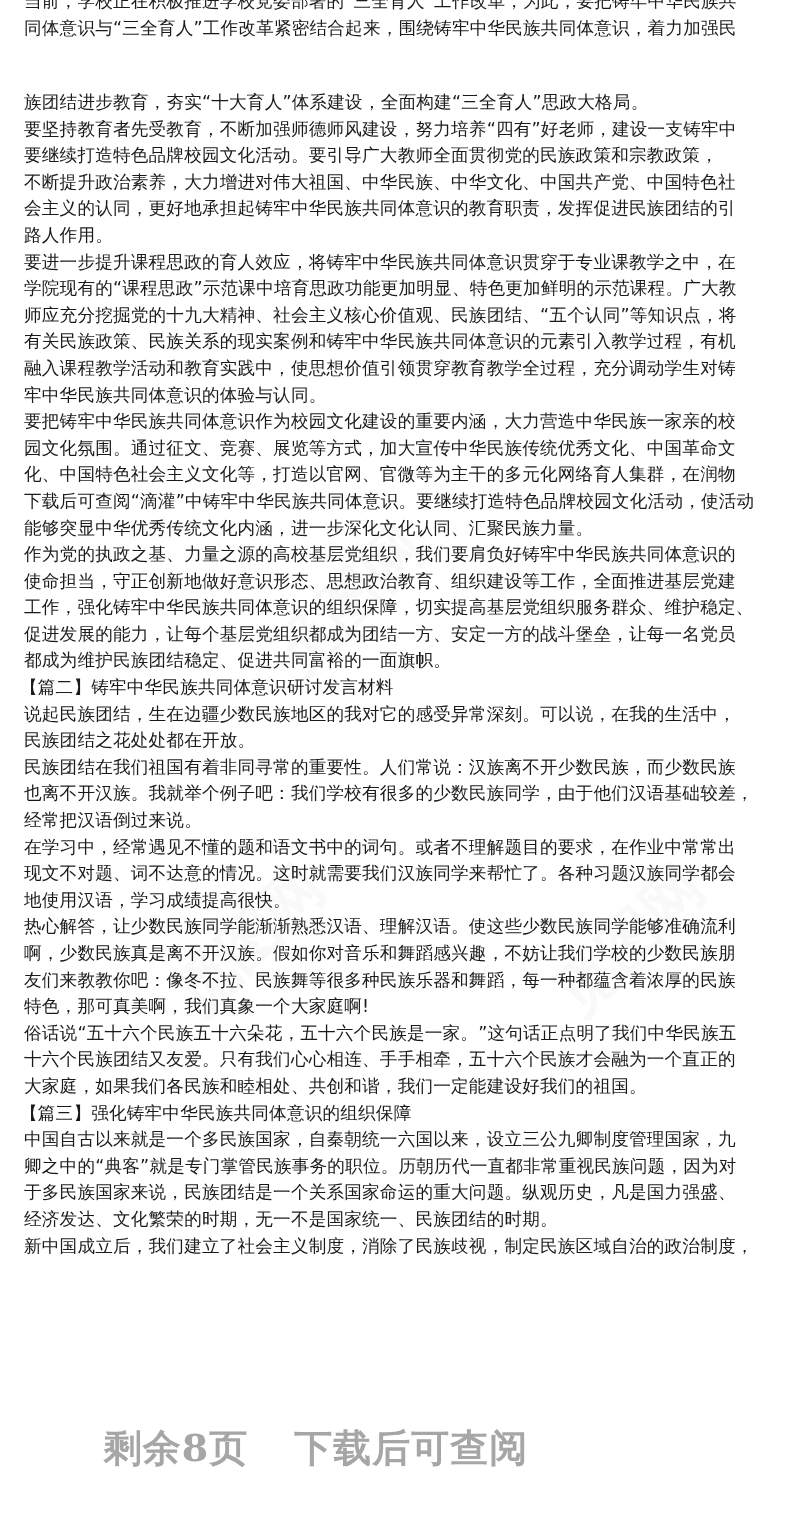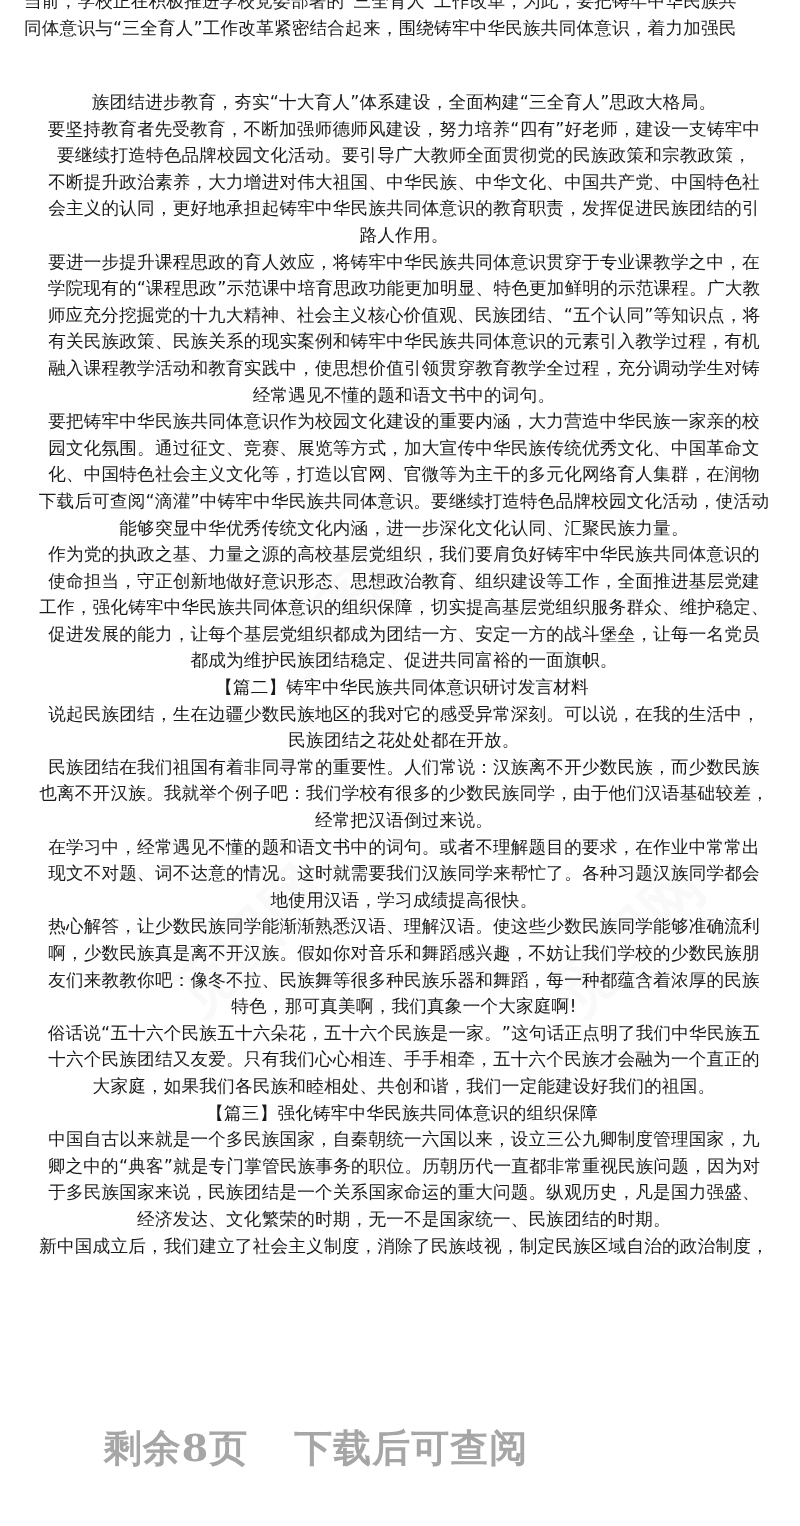--- a/index.html
+++ b/index.html
@@ -9,21 +9,21 @@
     color: #1a1a1a;
   }
   .page { position: absolute; left: 0; top: 0; width: 800px; height: 1526px; }
   .block { position: absolute; left: 24px; width: 760px; }
   .line {
     height: 26.6px; line-height: 26.6px; font-size: 17.6px;
     white-space: nowrap; letter-spacing: 0.2px; overflow: visible;
   }
   .heading { padding-left: 0; margin-left: -4px; }
   #top-block { top: -12px; }
-  #main-block { top: 89px; text-align: center; }
+  #main-block { top: 89px; }
   .watermark {
     position: absolute; font-size: 60px; font-weight: bold;
     color: rgba(180,180,180,0.08); transform: rotate(-45deg);
     pointer-events: none; white-space: nowrap;
   }
   .footer {
     position: absolute; left: 0; top: 1423px; width: 632px; text-align: center;
     font-family: "DejaVu Serif", "Liberation Serif", serif;
     font-weight: bold; font-size: 38px; color: #a6a6a6; letter-spacing: 1px;
   }
@@ -49,21 +49,21 @@
       <div class="line">要坚持教育者先受教育，不断加强师德师风建设，努力培养“四有”好老师，建设一支铸牢中</div>
       <div class="line">要继续打造特色品牌校园文化活动。要引导广大教师全面贯彻党的民族政策和宗教政策，</div>
       <div class="line">不断提升政治素养，大力增进对伟大祖国、中华民族、中华文化、中国共产党、中国特色社</div>
       <div class="line">会主义的认同，更好地承担起铸牢中华民族共同体意识的教育职责，发挥促进民族团结的引</div>
       <div class="line">路人作用。</div>
       <div class="line">要进一步提升课程思政的育人效应，将铸牢中华民族共同体意识贯穿于专业课教学之中，在</div>
       <div class="line">学院现有的“课程思政”示范课中培育思政功能更加明显、特色更加鲜明的示范课程。广大教</div>
       <div class="line">师应充分挖掘党的十九大精神、社会主义核心价值观、民族团结、“五个认同”等知识点，将</div>
       <div class="line">有关民族政策、民族关系的现实案例和铸牢中华民族共同体意识的元素引入教学过程，有机</div>
       <div class="line">融入课程教学活动和教育实践中，使思想价值引领贯穿教育教学全过程，充分调动学生对铸</div>
-      <div class="line">经常遇见不懂的题和语文书中的词句。</div>
+      <div class="line">牢中华民族共同体意识的体验与认同。</div>
       <div class="line">要把铸牢中华民族共同体意识作为校园文化建设的重要内涵，大力营造中华民族一家亲的校</div>
       <div class="line">园文化氛围。通过征文、竞赛、展览等方式，加大宣传中华民族传统优秀文化、中国革命文</div>
       <div class="line">化、中国特色社会主义文化等，打造以官网、官微等为主干的多元化网络育人集群，在润物</div>
       <div class="line">下载后可查阅“滴灌”中铸牢中华民族共同体意识。要继续打造特色品牌校园文化活动，使活动</div>
       <div class="line">能够突显中华优秀传统文化内涵，进一步深化文化认同、汇聚民族力量。</div>
       <div class="line">作为党的执政之基、力量之源的高校基层党组织，我们要肩负好铸牢中华民族共同体意识的</div>
       <div class="line">使命担当，守正创新地做好意识形态、思想政治教育、组织建设等工作，全面推进基层党建</div>
       <div class="line">工作，强化铸牢中华民族共同体意识的组织保障，切实提高基层党组织服务群众、维护稳定、</div>
       <div class="line">促进发展的能力，让每个基层党组织都成为团结一方、安定一方的战斗堡垒，让每一名党员</div>
       <div class="line">都成为维护民族团结稳定、促进共同富裕的一面旗帜。</div>

